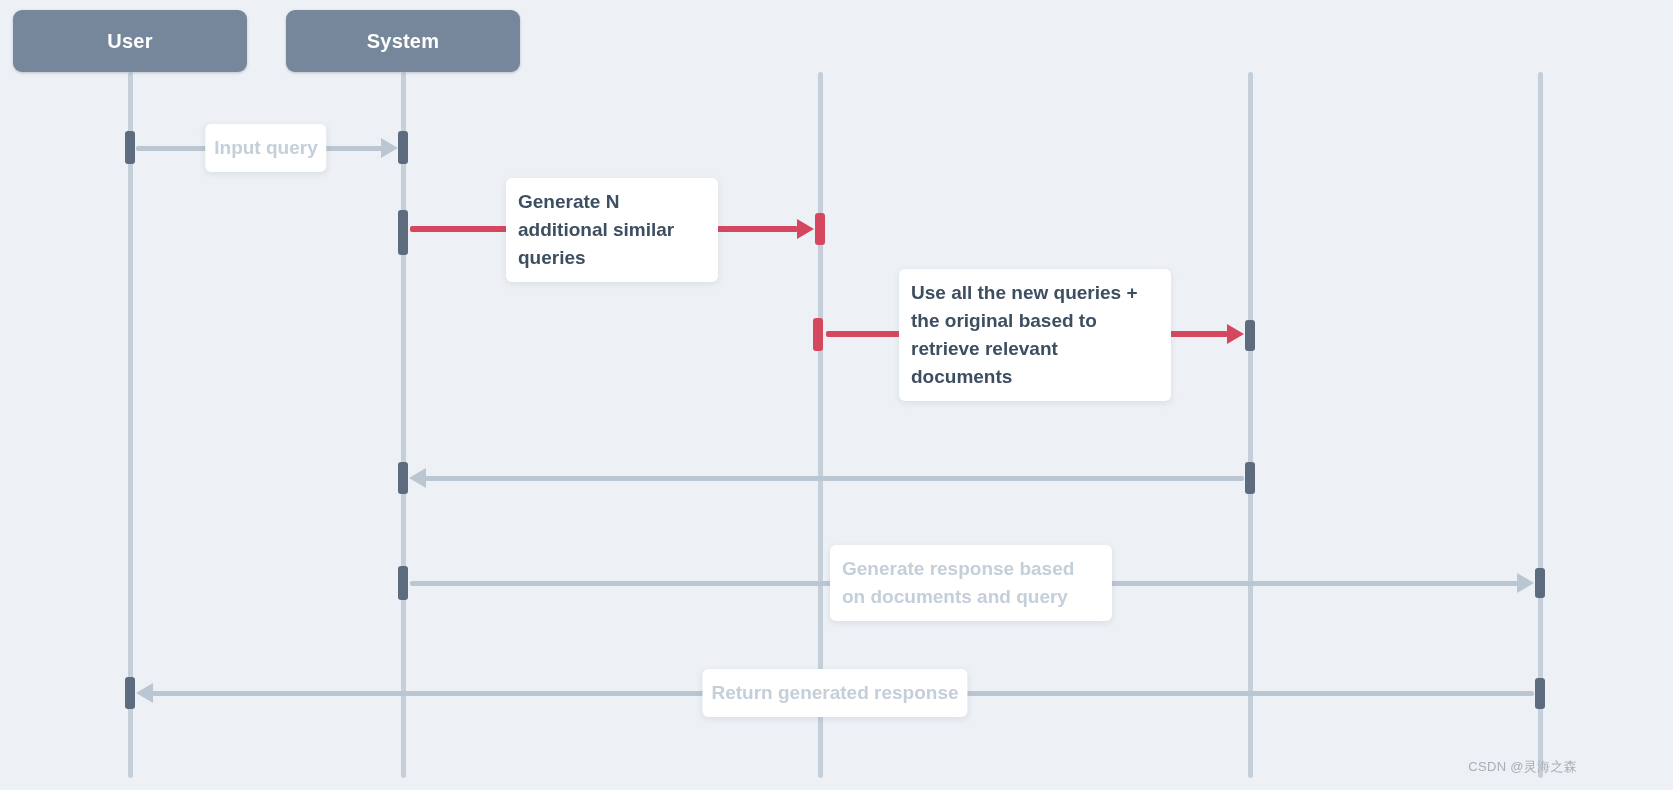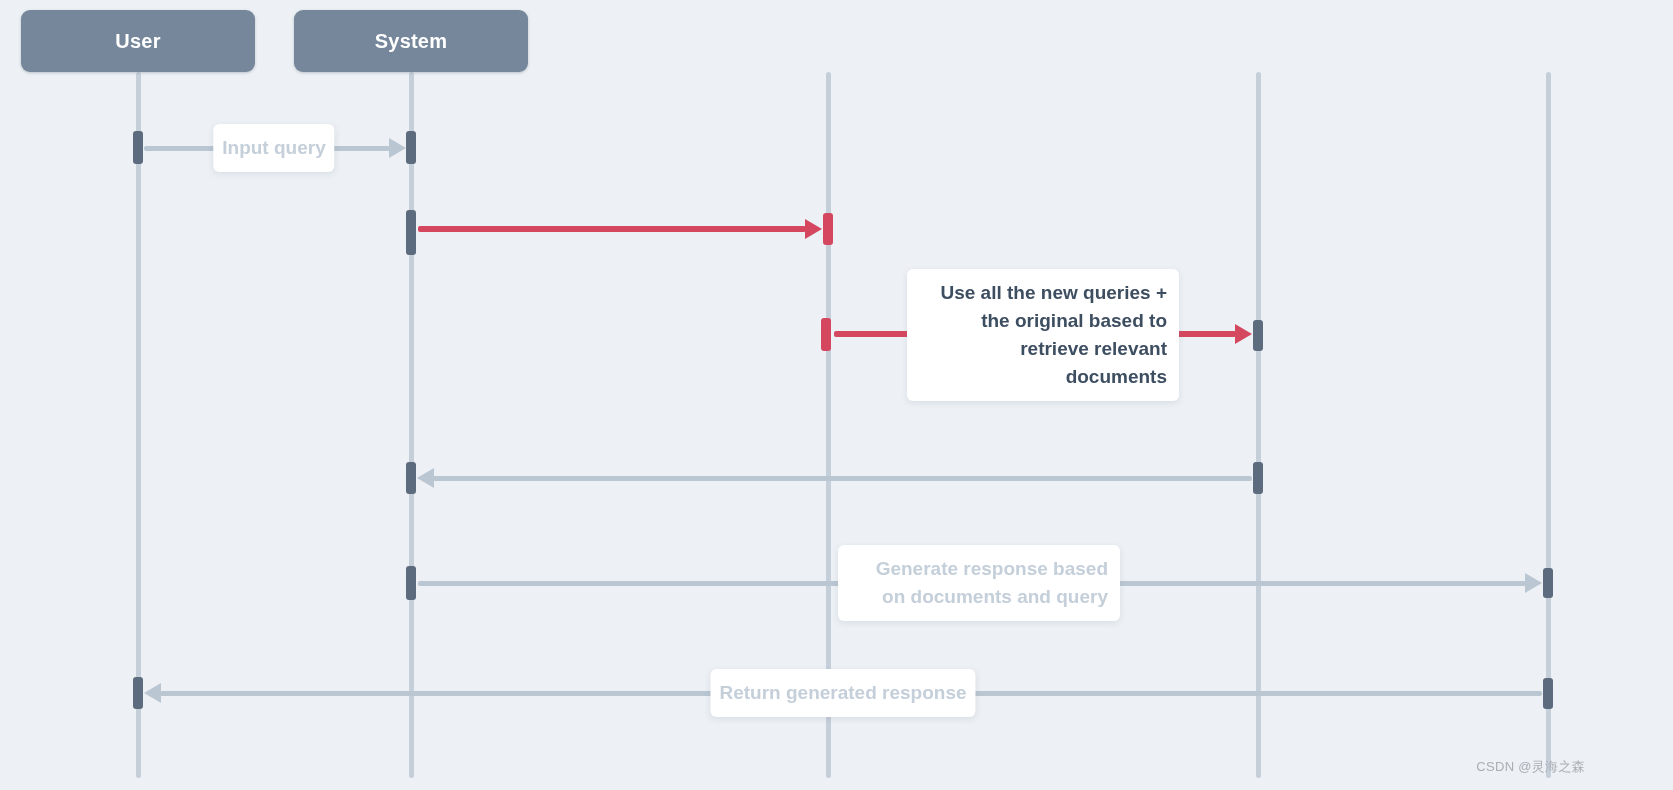--- a/index.html
+++ b/index.html
@@ -9,21 +9,21 @@
     --lifeline:#c5cfda;
     --activation:#5d6b7e;
     --arrow:#bac6d2;
     --muted-text:#c4cfda;
     --dark-text:#3e4e61;
     --watermark:#a9aeb5;
   }
   *{box-sizing:border-box;margin:0;padding:0;}
   html,body{width:1673px;height:790px;overflow:hidden;}
   body{background:var(--bg);font-family:"Liberation Sans",sans-serif;position:relative;}
-  .stage{position:absolute;inset:0;width:1589px;height:790px;margin-left:8px;}
+  .stage{position:absolute;inset:0;width:1589px;height:790px;}
 
   .actor-header{
     position:absolute;top:10px;height:62px;width:234px;
     background:var(--actor);color:#fff;border-radius:9px;
     display:flex;align-items:center;justify-content:center;
     font-size:20px;font-weight:700;letter-spacing:.2px;
     box-shadow:0 1px 3px rgba(90,105,125,.35);z-index:4;
   }
   .actor-header.accent{background:var(--accent);box-shadow:0 1px 3px rgba(180,60,80,.35);}
 
@@ -43,21 +43,21 @@
 
   .bar{
     position:absolute;width:10px;border-radius:3px;
     background:var(--activation);z-index:3;
   }
   .bar.accent{background:var(--accent);}
 
   .msg-label{
     position:absolute;transform:translate(-50%,-50%);
     background:#ffffff;border-radius:6px;padding:10px 9px;
-    font-size:19px;font-weight:600;line-height:28px;text-align:right;
+    font-size:19px;font-weight:600;line-height:28px;text-align:left;
     box-shadow:0 2px 6px rgba(120,135,155,.18);z-index:4;
   }
   .msg-label.muted{color:var(--muted-text);}
   .msg-label.dark{color:var(--dark-text);}
   .w210{width:212px;padding-left:12px;padding-right:12px;}
   .w270{width:272px;padding-left:12px;padding-right:12px;}
   .w280{width:282px;padding-left:12px;padding-right:12px;}
   .nowrap{white-space:nowrap;}
 
   .watermark{
@@ -86,20 +86,21 @@
   <div class="bar" style="left:125px;top:131px;height:33px"></div>
   <div class="bar" style="left:398px;top:131px;height:33px"></div>
   <div class="msg-line" style="left:136px;top:146px;width:246px"></div>
   <div class="arrow-head right" style="left:381px;top:138px"></div>
   <div class="msg-label muted nowrap" style="left:266px;top:148px">Input query</div>
 
   <div class="bar" style="left:398px;top:210px;height:45px"></div>
   <div class="bar accent" style="left:815px;top:213px;height:32px"></div>
   <div class="msg-line accent" style="left:410px;top:226px;width:388px"></div>
   <div class="arrow-head accent right" style="left:797px;top:219px"></div>
+  <div class="msg-label dark w210" style="left:612px;top:230px">Generate N additional similar queries</div>
 
   <div class="bar accent" style="left:813px;top:318px;height:33px"></div>
   <div class="bar" style="left:1245px;top:320px;height:31px"></div>
   <div class="msg-line accent" style="left:826px;top:331px;width:402px"></div>
   <div class="arrow-head accent right" style="left:1227px;top:324px"></div>
   <div class="msg-label dark w270" style="left:1035px;top:335px">Use all the new queries + the original based to retrieve relevant documents</div>
 
   <div class="bar" style="left:398px;top:462px;height:32px"></div>
   <div class="bar" style="left:1245px;top:462px;height:32px"></div>
   <div class="msg-line" style="left:425px;top:476px;width:819px"></div>

